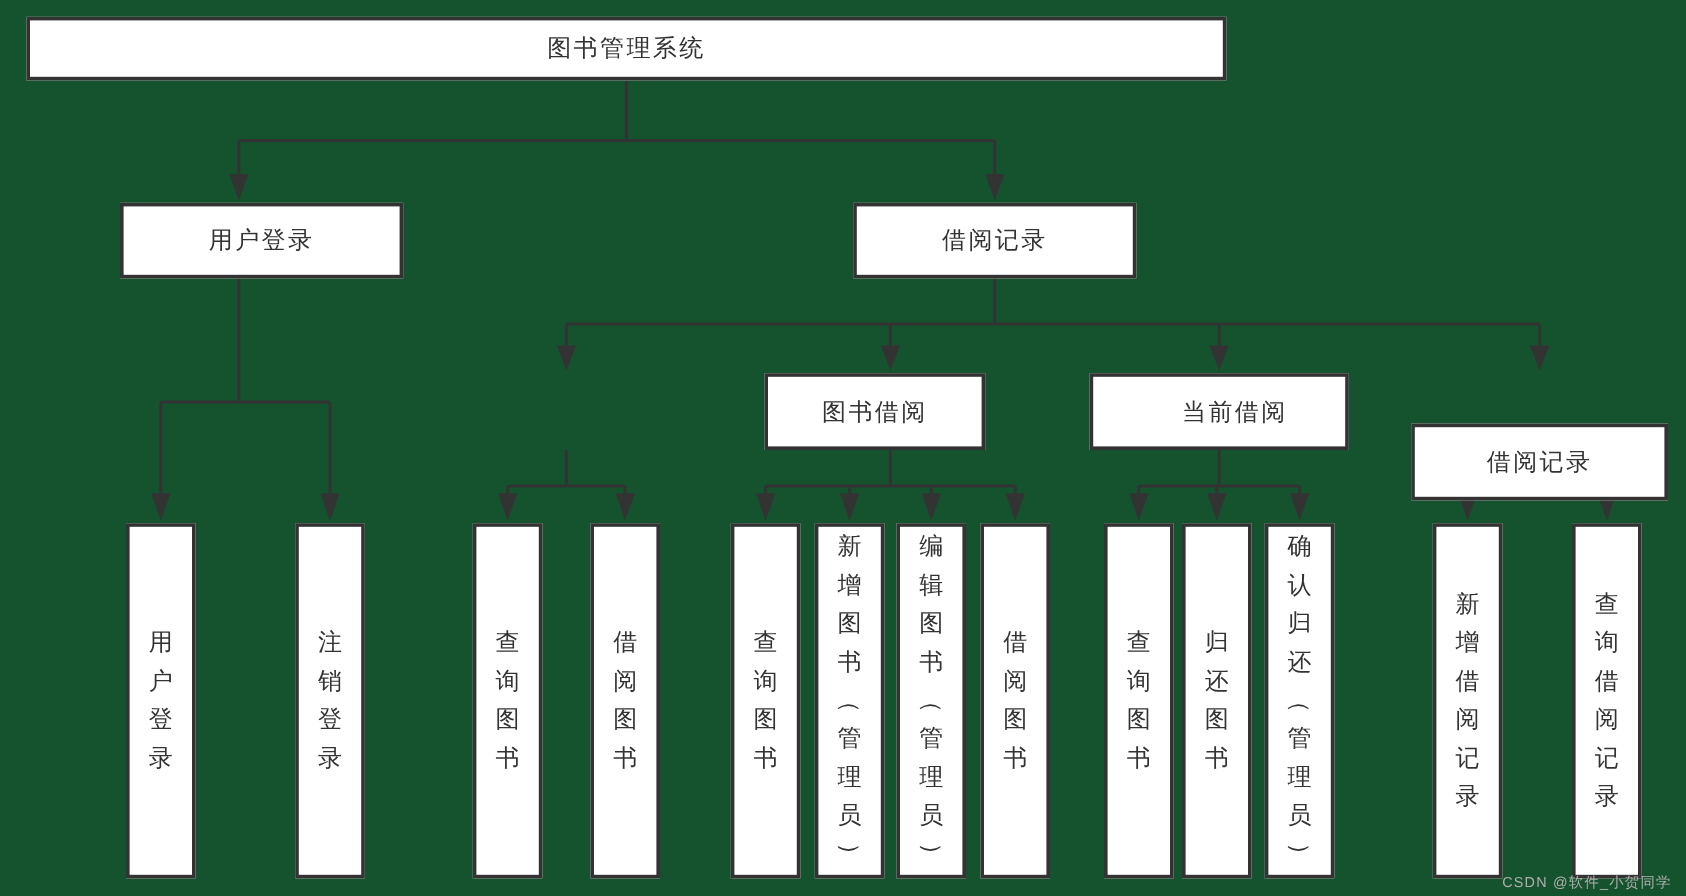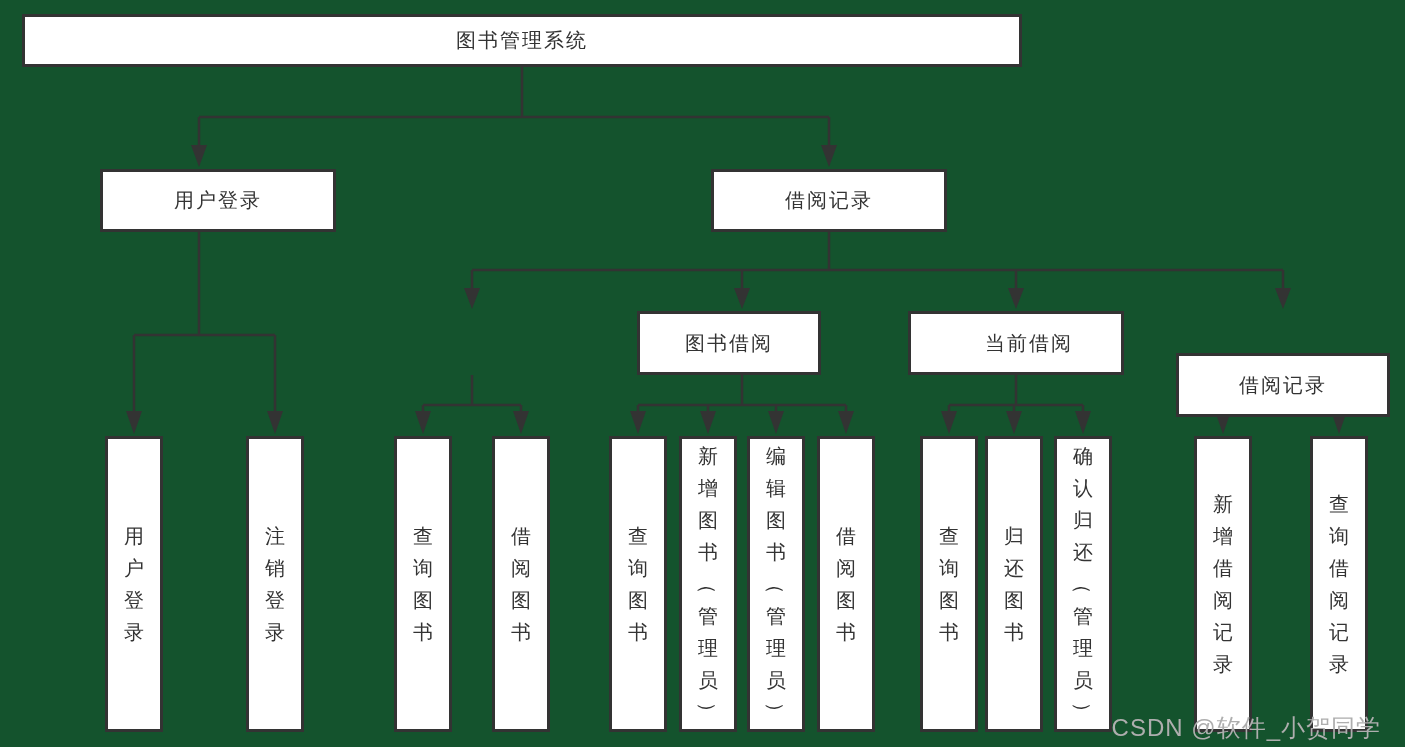--- a/index.html
+++ b/index.html
@@ -12,21 +12,21 @@
     position:absolute;background:#fff;border:3px solid #333;box-sizing:border-box;
     display:flex;align-items:center;justify-content:center;color:#333;
   }
   .hnode{font-size:20px;letter-spacing:2px;white-space:nowrap;}
   .vnode{padding:4px 0;}
   .vlabel{display:flex;flex-direction:column;align-items:center;justify-content:center;gap:12px;
           font-size:20px;line-height:1;color:#333;}
   .vchar{display:block;width:20px;height:20px;text-align:center;}
   .vrot{transform:rotate(90deg);}
   .watermark{
-    position:absolute;right:24px;bottom:3px;color:#aeaeae;font-size:24px;
+    position:absolute;right:12px;bottom:3px;color:#aeaeae;font-size:12px;
     letter-spacing:1px;white-space:nowrap;
   }
 </style>
 </head>
 <body>
 
 <div class="stage">
 
   <svg class="connectors" viewBox="0 0 1405 747" xmlns="http://www.w3.org/2000/svg">
     <g stroke="#333" stroke-width="2.5" fill="none">

